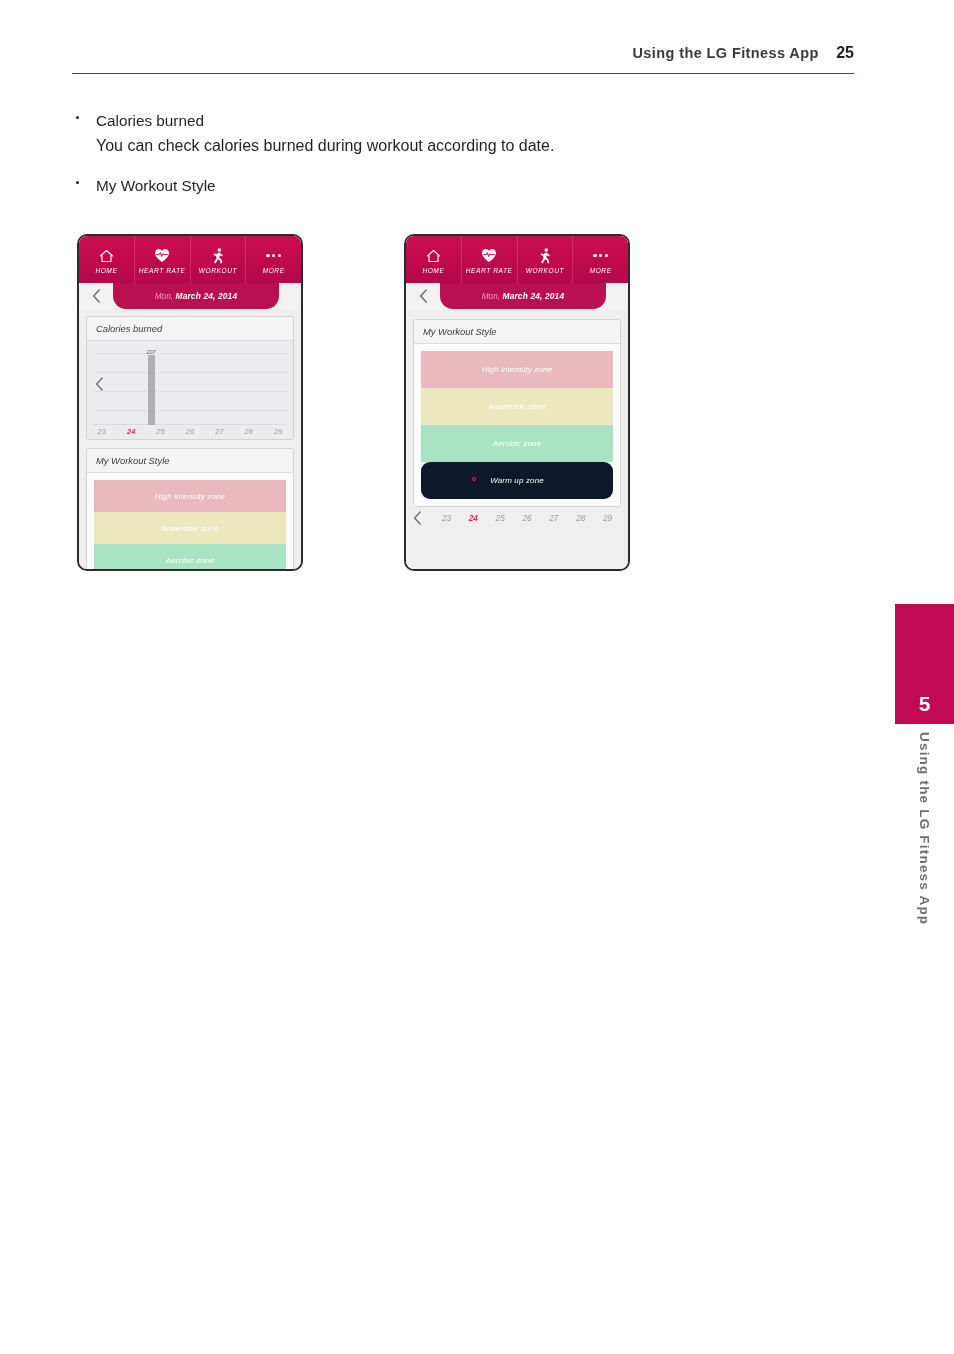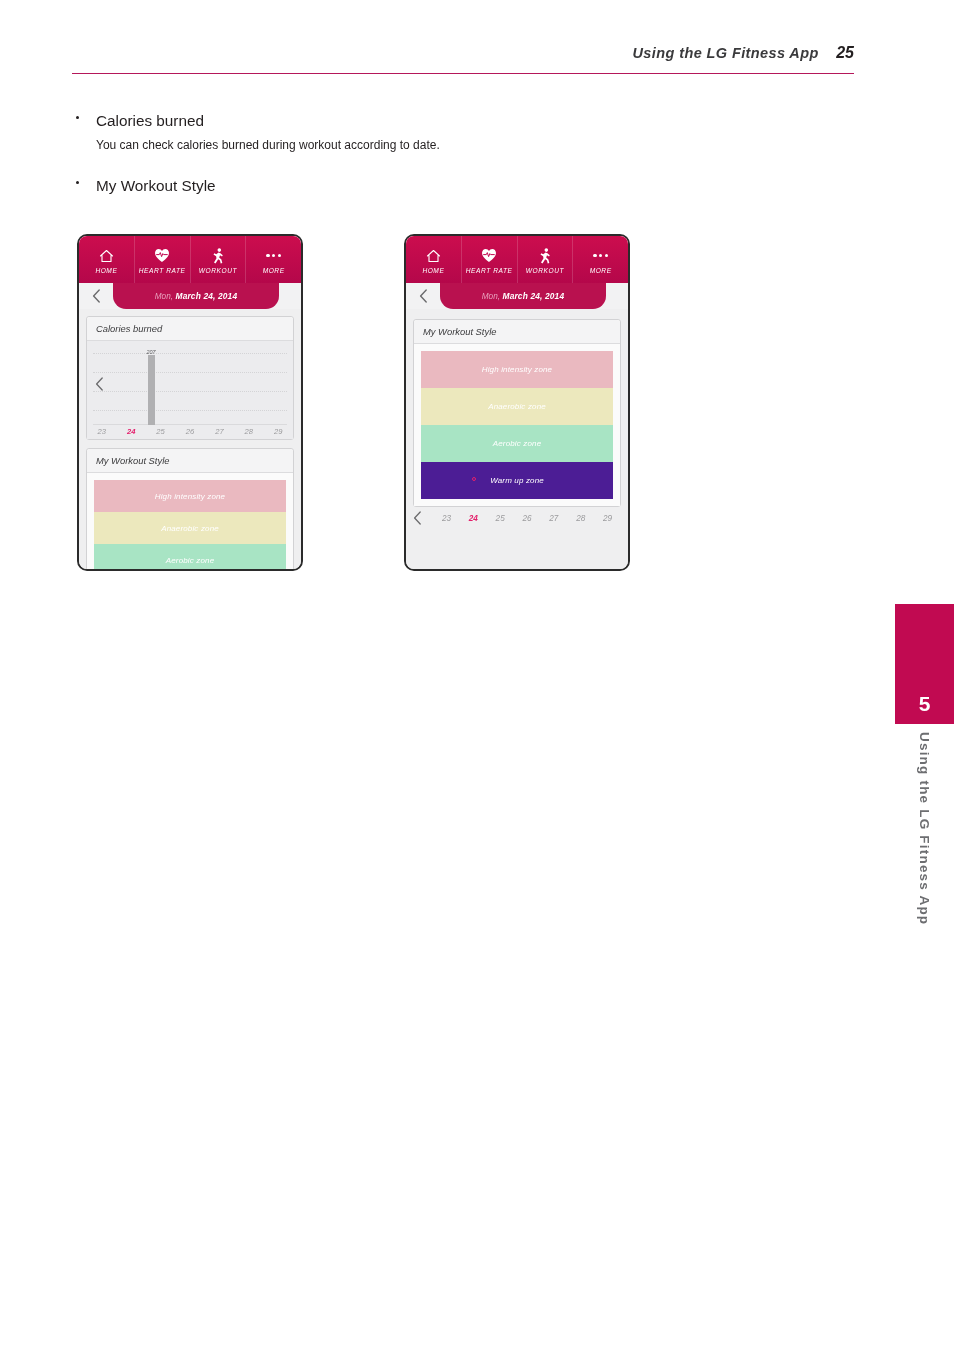--- a/index.html
+++ b/index.html
@@ -16,21 +16,20 @@
     overflow: hidden;
   }
 
   
   .page-header {
     position: absolute;
     left: 72px;
     top: 44px;
     width: 782px;
     text-align: right;
-    font-style: italic;
   }
   .page-header .htitle {
     font-size: 14.5px;
     font-weight: bold;
     letter-spacing: 0.4px;
     color: #3a3a3c;
     display: inline-block;
     vertical-align: baseline;
   }
   .page-header .pnum {
@@ -70,21 +69,21 @@
     height: 3.4px;
     border-radius: 50%;
     background: #231f20;
   }
   .bullet-title {
     font-size: 15.3px;
     line-height: 25px;
     color: #231f20;
   }
   .bullet-text {
-    font-size: 12px;
+    font-size: 16px;
     line-height: 25px;
     color: #231f20;
   }
 
   
   .phone {
     position: absolute;
     border: 2.5px solid #2b2b2b;
     border-radius: 10px;
     background: #efeff0;
@@ -507,21 +506,21 @@
       <div class="zones">
         <div class="zone" style="height:37px; background:#eab9c0;">
           <span>High intensity zone</span>
         </div>
         <div class="zone" style="height:37px; background:#ece8bd;">
           <span>Anaerobic zone</span>
         </div>
         <div class="zone" style="height:37px; background:#a8e4c4;">
           <span>Aerobic zone</span>
         </div>
-        <div class="zone" style="height:37px; background:#4c1d95;">
+        <div class="zone" style="height:37px; background:#0f172a;border-radius:9px;">
           <span class="zone-marker" style="left:51px; top:15px;"></span>
           <span>Warm up zone</span>
         </div>
       </div>
     </div>
 
     <div class="date-strip">
       <div class="backchev">
         <svg width="9" height="14" viewBox="0 0 9 14">
             <path d="M7.2 1 L1.6 7 L7.2 13" fill="none" stroke="#6b6b6d" stroke-width="1.3" stroke-linecap="round" stroke-linejoin="round"></path>

